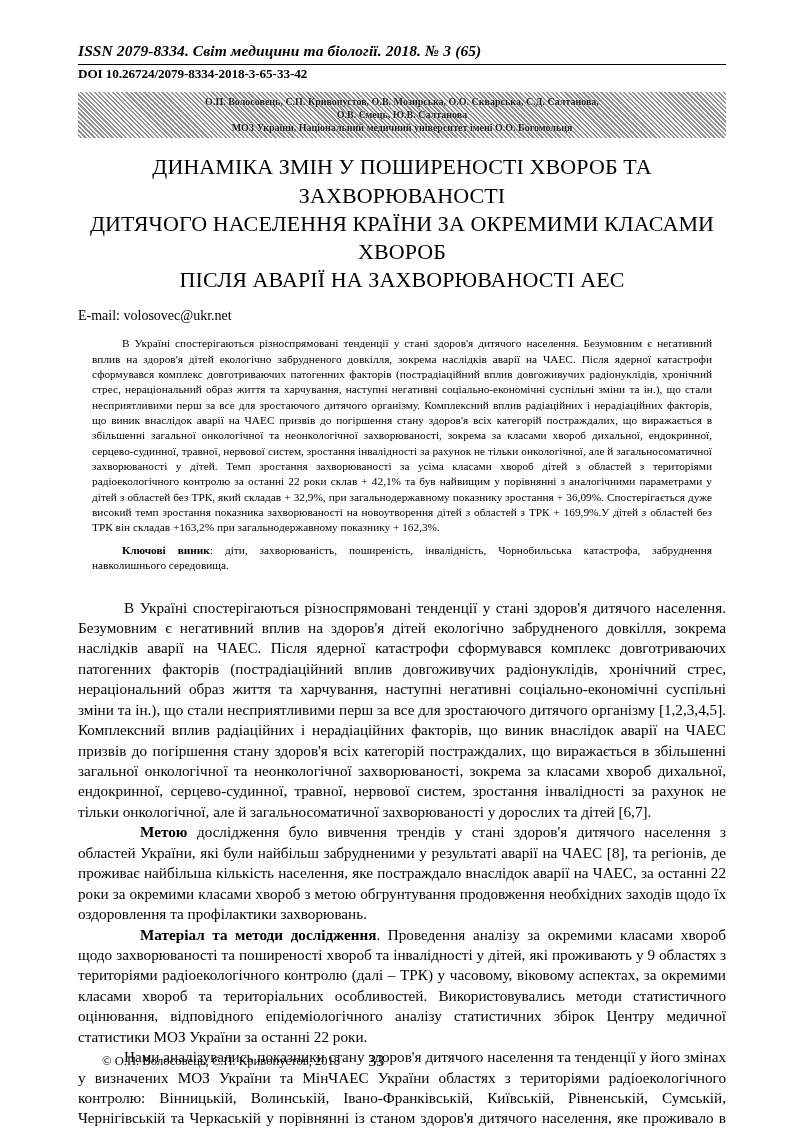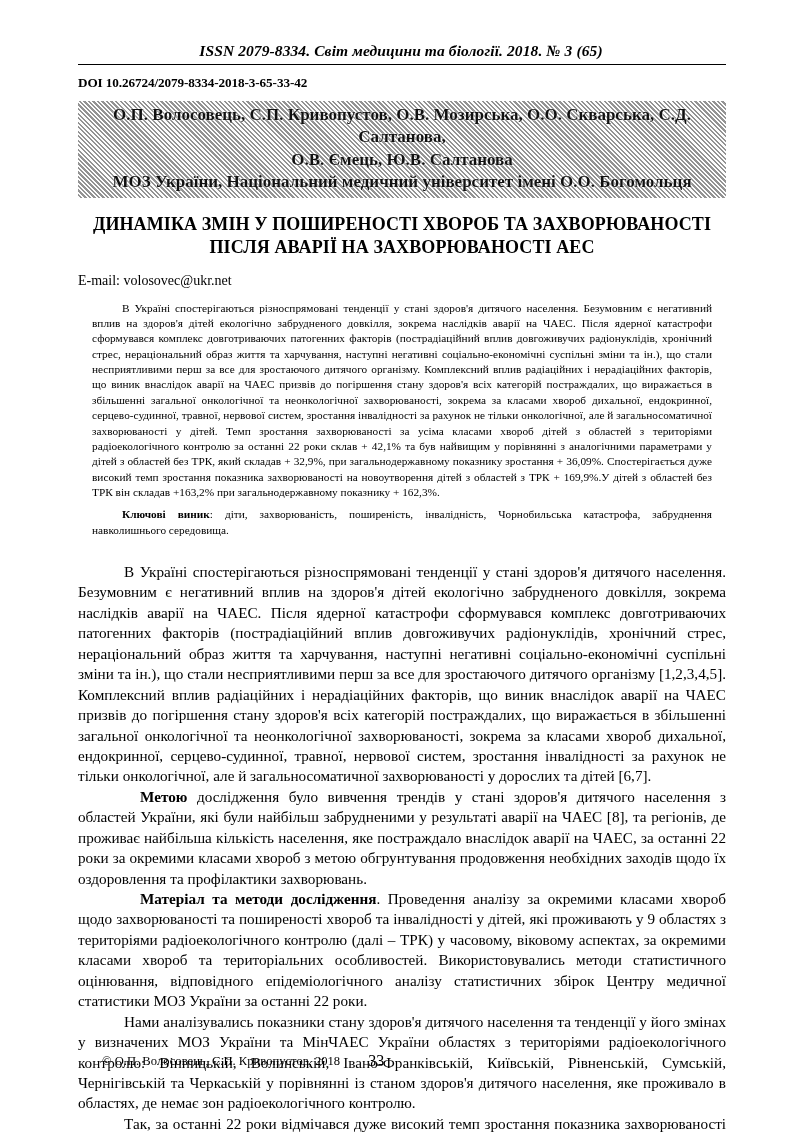--- a/index.html
+++ b/index.html
@@ -26,69 +26,68 @@
   }
   .content {
     position: absolute;
     left: 78px;
     top: 0;
     width: 648px;
   }
 
   
   .runhead {
-    text-align: center;
+    text-align: left;
     font-style: italic;
     font-weight: bold;
     font-size: 15.5px;
     letter-spacing: 0.1px;
     padding-top: 42px;
     padding-right: 2px;
     white-space: nowrap;
   }
   .rule {
     border-bottom: 1.6px solid #000;
     margin-top: 4px;
     width: 100%;
   }
 
   
   .ids {
-    margin-top: 9px;
     font-weight: bold;
     font-size: 13.2px;
     line-height: 1.35;
     letter-spacing: -0.1px;
   }
 
   
   .authorband {
     margin-top: 9px;
     padding: 3px 6px 4px 6px;
     text-align: center;
     font-weight: bold;
-    font-size: 17px;
+    font-size: 10px;
     line-height: 1.32;
     color: #111;
     background-color: #d9d9d9;
     background-image: repeating-linear-gradient(
        45deg,
        rgba(255,255,255,0.95) 0px,
        rgba(255,255,255,0.95) 1.6px,
        rgba(90,90,90,0.55) 1.6px,
        rgba(90,90,90,0.55) 3.2px);
   }
   .authorband .ln { display: block; text-shadow: 0 0 1px #fff, 0 0 2px #fff; }
 
   
   .title {
     margin-top: 15px;
     text-align: center;
-    font-weight: bold;
-    font-size: 18px;
+    font-weight: normal;
+    font-size: 22px;
     line-height: 1.28;
     letter-spacing: 0.1px;
   }
   .title .ln { display: block; }
 
   .email {
     margin-top: 14px;
     text-align: left;
     font-size: 14px;
     padding-right: 4px;
@@ -161,20 +160,21 @@
     </div>
 
     <div class="authorband">
       <span class="ln">О.П. Волосовець, С.П. Кривопустов, О.В. Мозирська, О.О. Скварська, С.Д. Салтанова,</span>
       <span class="ln">О.В. Ємець, Ю.В. Салтанова</span>
       <span class="ln">МОЗ України, Національний медичний університет  імені О.О. Богомольця</span>
     </div>
 
     <div class="title">
       <span class="ln">ДИНАМІКА ЗМІН У ПОШИРЕНОСТІ ХВОРОБ ТА ЗАХВОРЮВАНОСТІ</span>
+      <span class="ln">ДИТЯЧОГО НАСЕЛЕННЯ КРАЇНИ ЗА ОКРЕМИМИ КЛАСАМИ ХВОРОБ</span>
       <span class="ln">ПІСЛЯ АВАРІЇ НА ЗАХВОРЮВАНОСТІ АЕС</span>
     </div>
 
     <div class="email">E-mail: volosovec@ukr.net</div>
 
     <div class="abstract">
       <p>В Україні спостерігаються різноспрямовані тенденції у стані здоров'я дитячого населення. Безумовним є негативний вплив на здоров'я дітей екологічно забрудненого довкілля, зокрема наслідків аварії на ЧАЕС. Після ядерної катастрофи сформувався комплекс довготриваючих патогенних факторів (пострадіаційний вплив довгоживучих радіонуклідів, хронічний стрес, нераціональний образ життя та харчування, наступні негативні соціально-економічні суспільні зміни та ін.), що стали несприятливими перш за все для зростаючого дитячого організму. Комплексний вплив радіаційних і нерадіаційних факторів, що виник внаслідок аварії на ЧАЕС призвів до погіршення стану здоров'я всіх категорій постраждалих, що виражається в збільшенні загальної онкологічної та неонкологічної  захворюваності, зокрема за класами хвороб дихальної, ендокринної, серцево-судинної, травної, нервової систем, зростання інвалідності за рахунок не тільки онкологічної, але й загальносоматичної захворюваності у  дітей. Темп зростання захворюваності за усіма класами хвороб дітей з областей з територіями радіоекологічного контролю за останні 22 роки склав + 42,1% та був найвищим у порівнянні з аналогічними параметрами у дітей з областей без ТРК, який складав + 32,9%, при загальнодержавному показнику зростання + 36,09%. Спостерігається дуже високий темп зростання показника захворюваності  на новоутворення дітей з областей з ТРК + 169,9%.У дітей з областей без ТРК він складав +163,2% при загальнодержавному показнику + 162,3%.</p>
       <p class="kw"><b>Ключові виник</b><span>: діти, захворюваність, поширеність, інвалідність, Чорнобильська катастрофа, забруднення навколишнього середовища.</span></p>
     </div>
 

